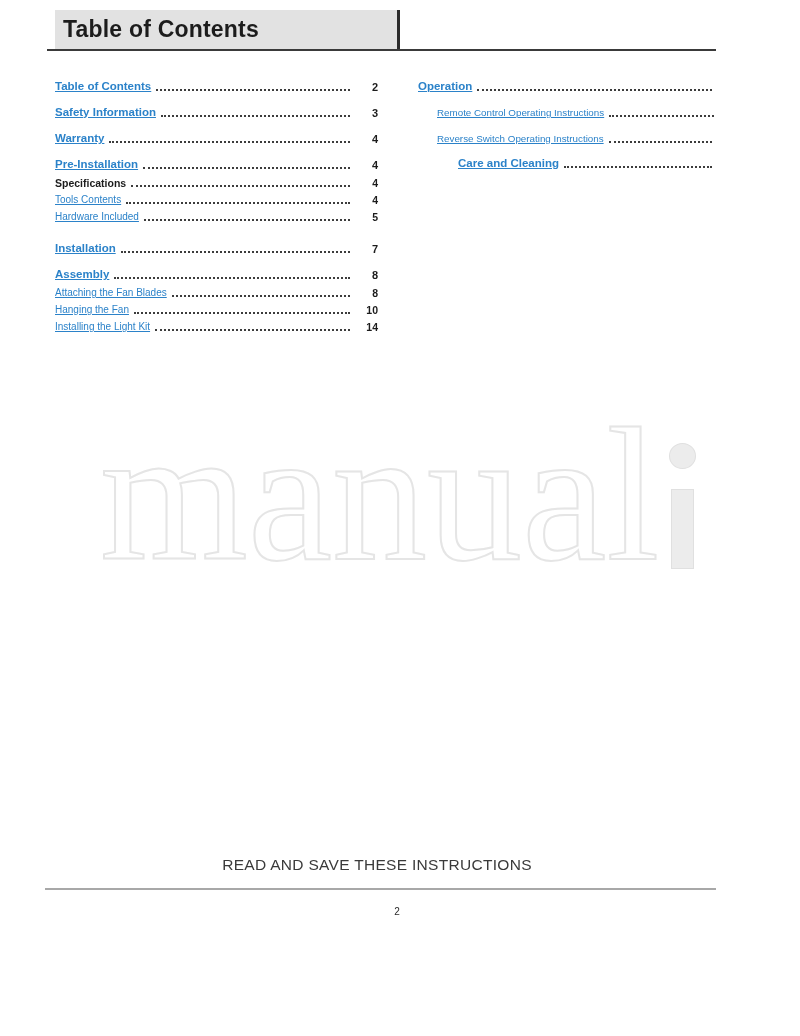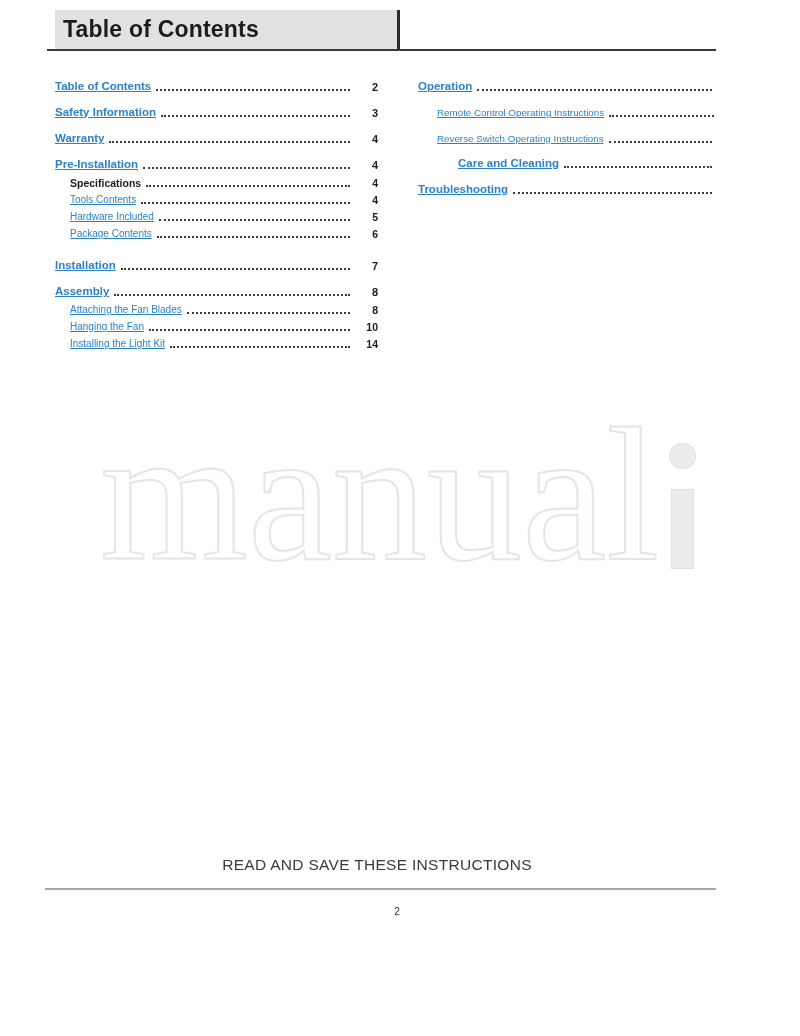--- a/index.html
+++ b/index.html
@@ -32,21 +32,21 @@
   .row.main { margin-top: 13px; }
   .col-left  .row.sub { margin-top: 5px; }
   .col-right .row.sub { margin-top: 14px; }
   .col-left  .row.main + .row.sub { margin-top: 6px; }
   .col-left  .row.sub + .row.main { margin-top: 19px; }
   .col-right .row.sub + .row.main { margin-top: 12px; margin-left: 40px; }
   .toc-col .row:first-child { margin-top: 0; }
 
   .label { text-decoration: underline; cursor: pointer; white-space: nowrap; }
   .row.main .label { color: var(--blue); font-weight: bold; font-size: 11.5px; line-height: 13px; }
-  .row.sub  .label { color: var(--blue); font-weight: normal; font-size: 10px; line-height: 12px; margin-left: 15px; }
+  .row.sub  .label { color: var(--blue); font-weight: normal; font-size: 10px; line-height: 12px; }
   .col-right .row.sub .label { margin-left: 19px; font-size: 9.8px; }
   .row.sub.plain .label { color: var(--ink); font-weight: bold; text-decoration: none; font-size: 10.5px; cursor: default; }
 
   .dots { flex: 1; border-bottom: 2px dotted #3c3c3c; margin: 0 4px 2px 5px; min-width: 10px; }
   .page-num {
     font-weight: bold; color: var(--ink); font-size: 11px; line-height: 12px;
     min-width: 24px; text-align: right; white-space: nowrap;
   }
   .row.sub .page-num { font-size: 10.5px; }
   .row.inline-page .dots { margin-right: 0; }
@@ -113,25 +113,20 @@
       <div class="row sub">
         <a class="label">Tools Contents</a>
         <span class="dots"></span>
         <span class="page-num">4</span>
       </div>
       <div class="row sub">
         <a class="label">Hardware Included</a>
         <span class="dots"></span>
         <span class="page-num">5</span>
       </div>
-      <div class="row sub">
-        <a class="label">Package Contents</a>
-        <span class="dots"></span>
-        <span class="page-num">6</span>
-      </div>
       <div class="row main">
         <a class="label">Installation</a>
         <span class="dots"></span>
         <span class="page-num">7</span>
       </div>
       <div class="row main">
         <a class="label">Assembly</a>
         <span class="dots"></span>
         <span class="page-num">8</span>
       </div>
@@ -165,25 +160,20 @@
       <div class="row sub">
         <a class="label">Reverse Switch Operating Instructions</a>
         <span class="dots"></span>
         <span class="page-num">17</span>
       </div>
       <div class="row main">
         <a class="label">Care and Cleaning</a>
         <span class="dots"></span>
         <span class="page-num">17</span>
       </div>
-      <div class="row main">
-        <a class="label">Troubleshooting</a>
-        <span class="dots"></span>
-        <span class="page-num">18</span>
-      </div>
     </div>
 
   <div class="watermark">
     <span class="wm-outline">manual</span>
     <span class="wm-i">
       <span class="wm-i-dot"></span>
       <span class="wm-i-stem"></span>
     </span>
   </div>
 

